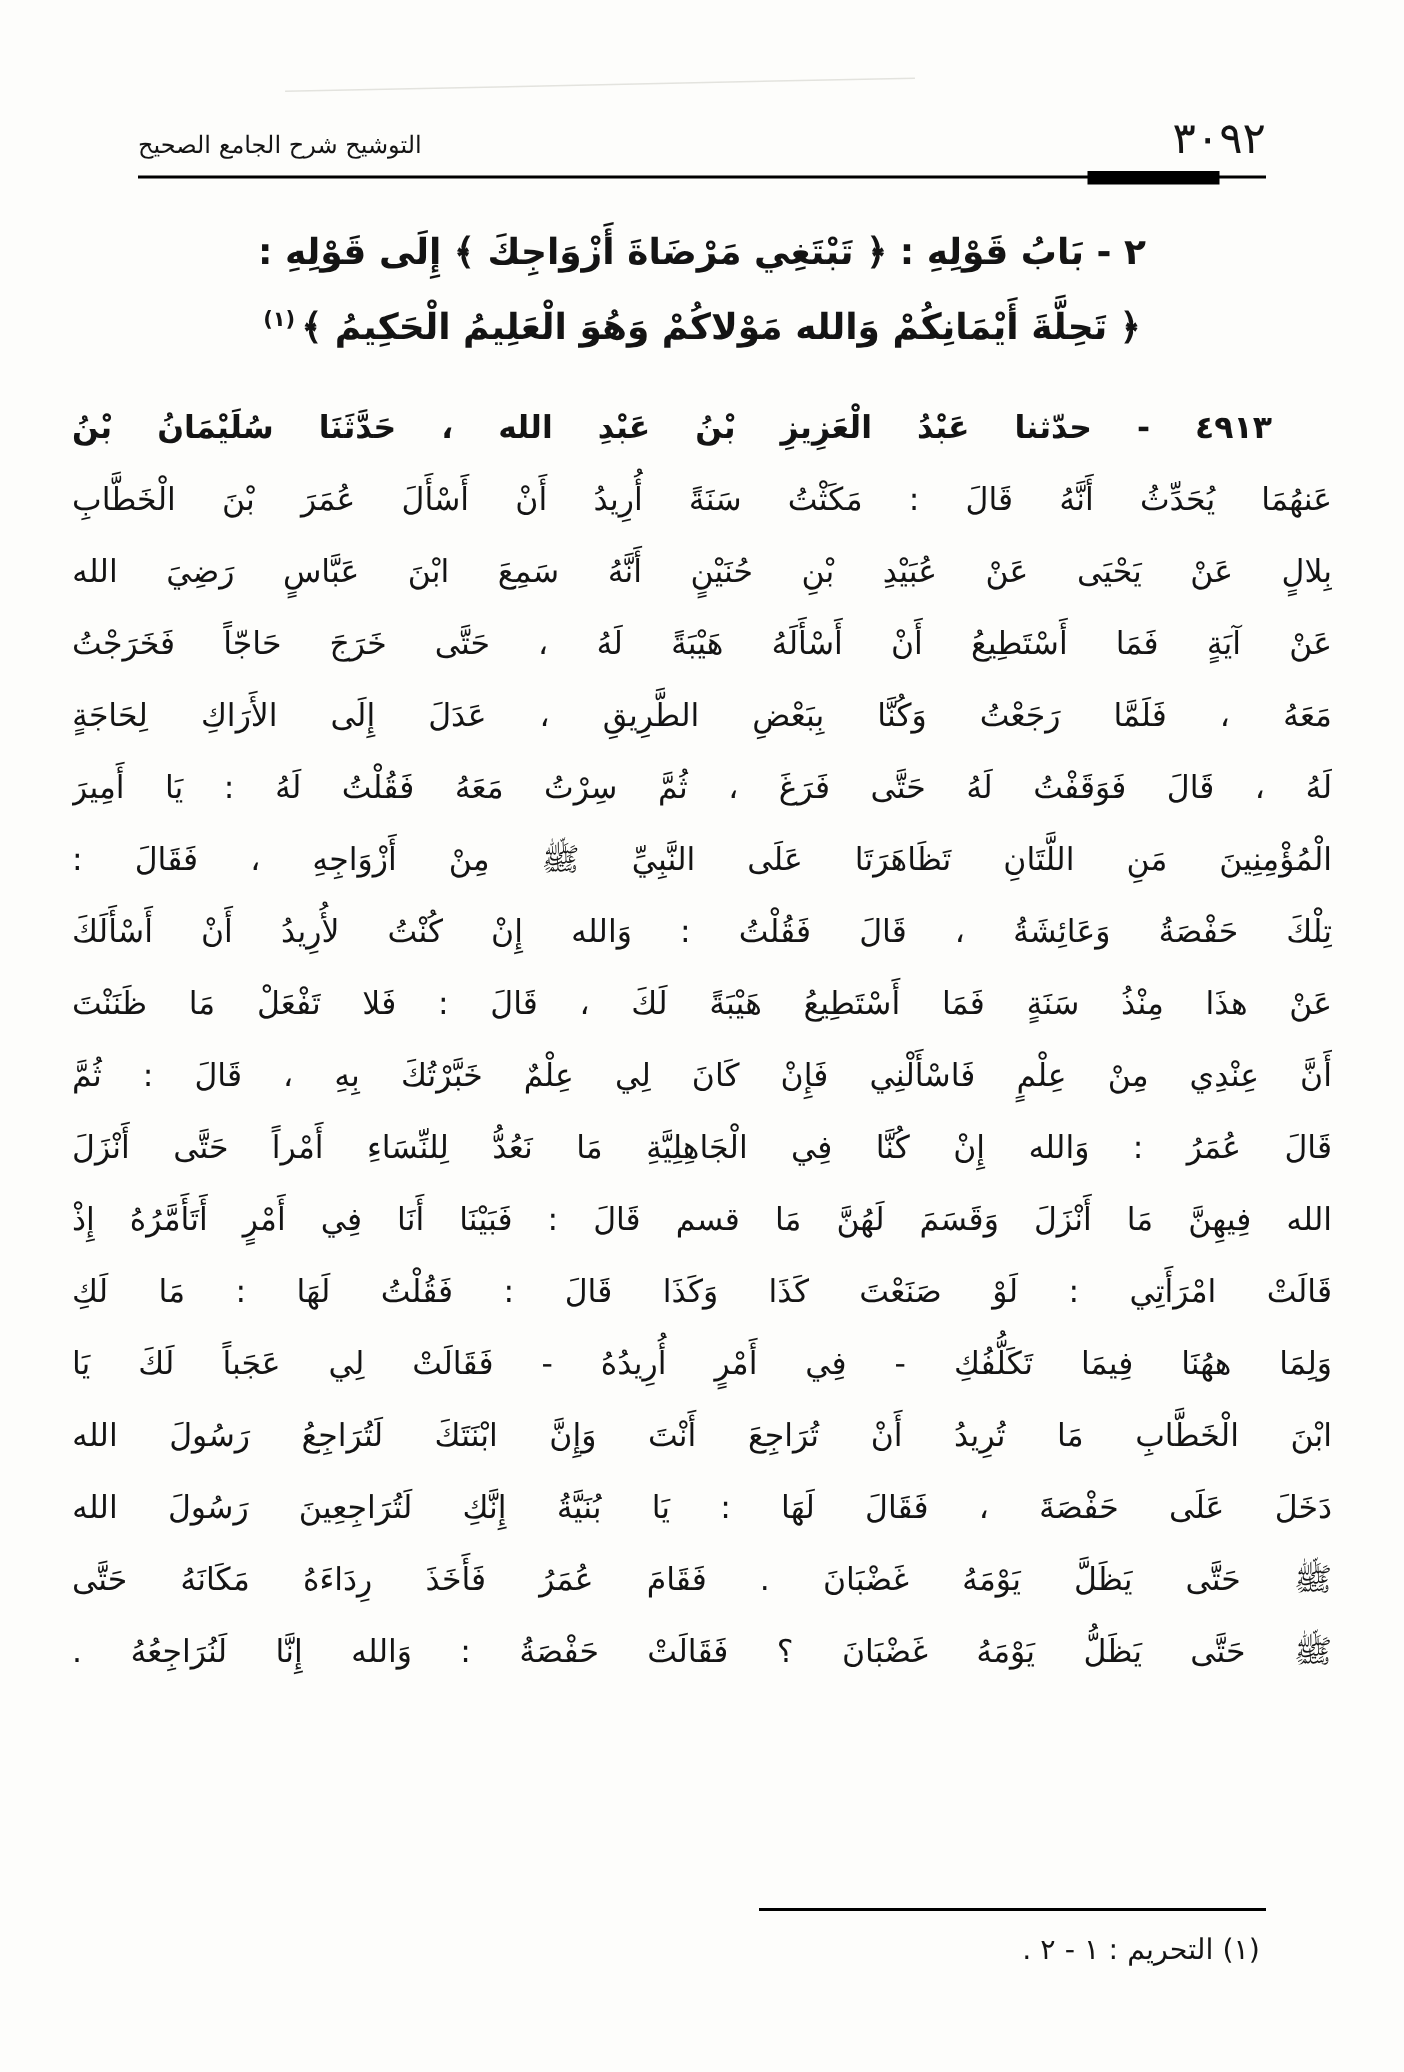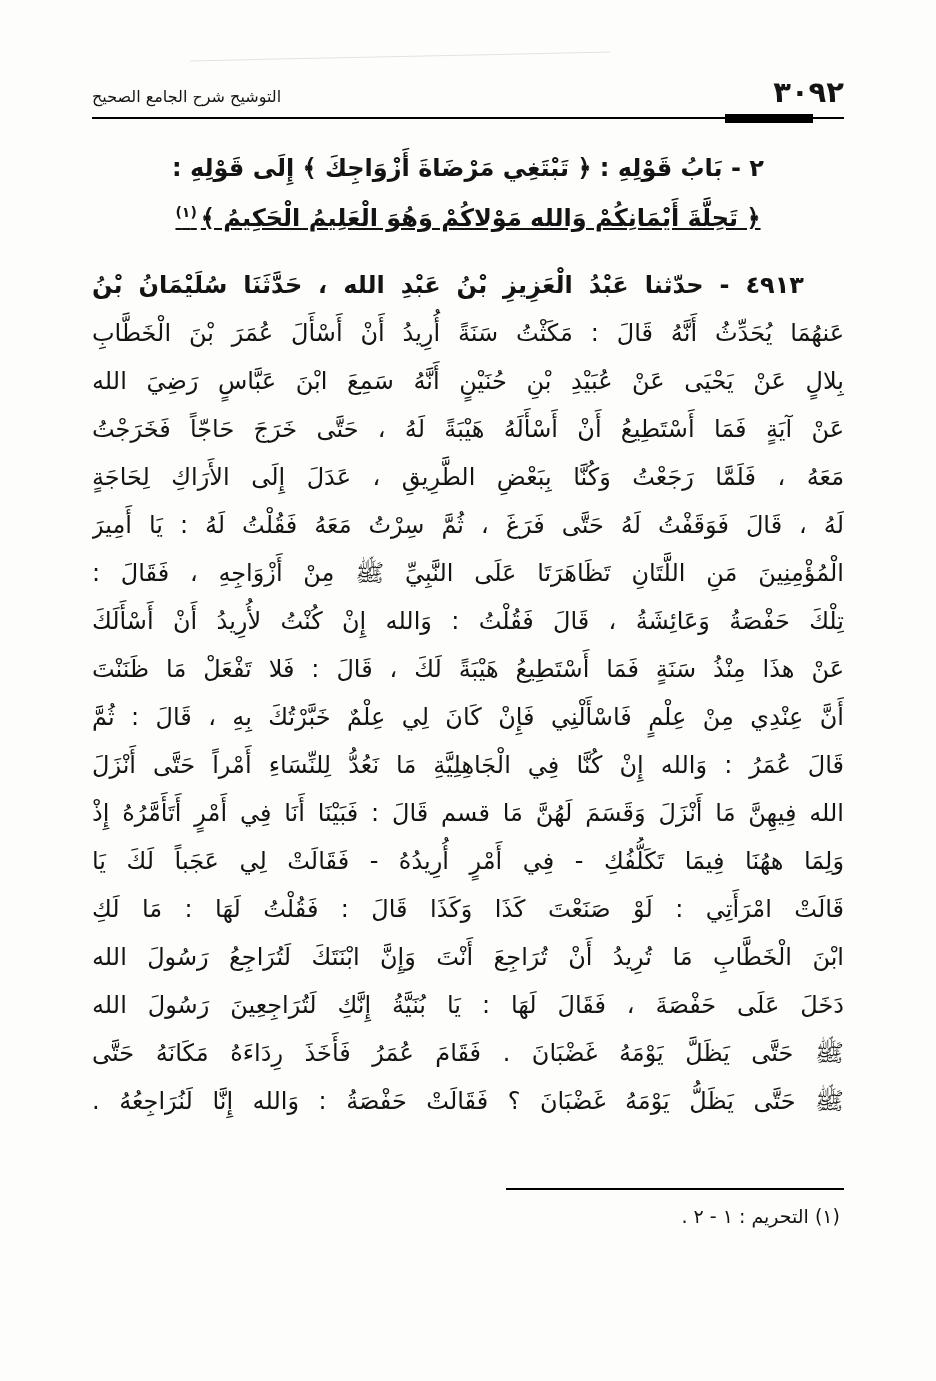--- a/index.html
+++ b/index.html
@@ -32,21 +32,21 @@
   .header {
     padding: 78px 92px 0 92px;
   }
   .header-inner {
     display: flex;
     justify-content: space-between;
     align-items: flex-end;
   }
   .page-number {
     font-size: 29px;
-    font-weight: 700;
+    font-weight: 400;
     letter-spacing: 2px;
     line-height: 1;
     padding-left: 18px;
   }
   .book-title {
     font-size: 16px;
     font-weight: 400;
     line-height: 1;
     padding-bottom: 2px;
   }
@@ -73,51 +73,50 @@
     text-align: center;
     font-size: 24px;
     font-weight: 700;
     line-height: 1.25;
   }
   .chapter-line-1 {
     margin-top: 34px;
   }
   .chapter-line-2 {
     margin-top: 20px;
-    text-decoration: underline;
   }
   .footnote-ref {
     font-size: 14px;
     font-weight: 700;
     vertical-align: super;
     margin-right: 4px;
   }
   
   .hadith {
     margin-top: 28px;
-    padding: 0 92px;
-    font-size: 24px;
+    padding: 0 48px;
+    font-size: 21px;
     line-height: 48px;
   }
   .hadith .line {
     margin: 0;
     height: 48px;
     overflow: hidden;
     text-align: justify;
     text-align-last: justify;
     white-space: nowrap;
   }
   .hadith .line.first {
     font-weight: 700;
     padding-right: 40px;
   }
   
   .footer {
     position: absolute;
-    top: 1188px;
+    top: 1272px;
     right: 92px;
     left: 92px;
   }
   .footnote-rule {
     width: 338px;
     height: 2px;
     background: #000;
   }
   .footnote-text {
     margin: 14px 4px 0 0;
@@ -154,22 +153,22 @@
     <p class="line">بِلالٍ عَنْ يَحْيَى عَنْ عُبَيْدِ بْنِ حُنَيْنٍ أَنَّهُ سَمِعَ ابْنَ عَبَّاسٍ رَضِيَ الله</p>
     <p class="line">عَنْ آيَةٍ فَمَا أَسْتَطِيعُ أَنْ أَسْأَلَهُ هَيْبَةً لَهُ ، حَتَّى خَرَجَ حَاجّاً فَخَرَجْتُ</p>
     <p class="line">مَعَهُ ، فَلَمَّا رَجَعْتُ وَكُنَّا بِبَعْضِ الطَّرِيقِ ، عَدَلَ إِلَى الأَرَاكِ لِحَاجَةٍ</p>
     <p class="line">لَهُ ، قَالَ فَوَقَفْتُ لَهُ حَتَّى فَرَغَ ، ثُمَّ سِرْتُ مَعَهُ فَقُلْتُ لَهُ : يَا أَمِيرَ</p>
     <p class="line">الْمُؤْمِنِينَ مَنِ اللَّتَانِ تَظَاهَرَتَا عَلَى النَّبِيِّ ﷺ مِنْ أَزْوَاجِهِ ، فَقَالَ :</p>
     <p class="line">تِلْكَ حَفْصَةُ وَعَائِشَةُ ، قَالَ فَقُلْتُ : وَالله إِنْ كُنْتُ لأُرِيدُ أَنْ أَسْأَلَكَ</p>
     <p class="line">عَنْ هذَا مِنْذُ سَنَةٍ فَمَا أَسْتَطِيعُ هَيْبَةً لَكَ ، قَالَ : فَلا تَفْعَلْ مَا ظَنَنْتَ</p>
     <p class="line">أَنَّ عِنْدِي مِنْ عِلْمٍ فَاسْأَلْنِي فَإِنْ كَانَ لِي عِلْمٌ خَبَّرْتُكَ بِهِ ، قَالَ : ثُمَّ</p>
     <p class="line">قَالَ عُمَرُ : وَالله إِنْ كُنَّا فِي الْجَاهِلِيَّةِ مَا نَعُدُّ لِلنِّسَاءِ أَمْراً حَتَّى أَنْزَلَ</p>
     <p class="line">الله فِيهِنَّ مَا أَنْزَلَ وَقَسَمَ لَهُنَّ مَا قسم قَالَ : فَبَيْنَا أَنَا فِي أَمْرٍ أَتَأَمَّرُهُ إِذْ</p>
+    <p class="line">قَالَتْ امْرَأَتِي : لَوْ صَنَعْتَ كَذَا وَكَذَا قَالَ : فَقُلْتُ لَهَا : مَا لَكِ</p>
     <p class="line">وَلِمَا ههُنَا فِيمَا تَكَلُّفُكِ - فِي أَمْرٍ أُرِيدُهُ - فَقَالَتْ لِي عَجَباً لَكَ يَا</p>
-    <p class="line">قَالَتْ امْرَأَتِي : لَوْ صَنَعْتَ كَذَا وَكَذَا قَالَ : فَقُلْتُ لَهَا : مَا لَكِ</p>
     <p class="line">ابْنَ الْخَطَّابِ مَا تُرِيدُ أَنْ تُرَاجِعَ أَنْتَ وَإِنَّ ابْنَتَكَ لَتُرَاجِعُ رَسُولَ الله</p>
     <p class="line">دَخَلَ عَلَى حَفْصَةَ ، فَقَالَ لَهَا : يَا بُنَيَّةُ إِنَّكِ لَتُرَاجِعِينَ رَسُولَ الله</p>
     <p class="line">ﷺ حَتَّى يَظَلَّ يَوْمَهُ غَضْبَانَ . فَقَامَ عُمَرُ فَأَخَذَ رِدَاءَهُ مَكَانَهُ حَتَّى</p>
     <p class="line">ﷺ حَتَّى يَظَلُّ يَوْمَهُ غَضْبَانَ ؟ فَقَالَتْ حَفْصَةُ : وَالله إِنَّا لَنُرَاجِعُهُ .</p>
   </section>
 
   <footer class="footer">
     <div class="footnote-rule"></div>
     <p class="footnote-text">(١) التحريم : ١ - ٢ .</p>
   </footer>

